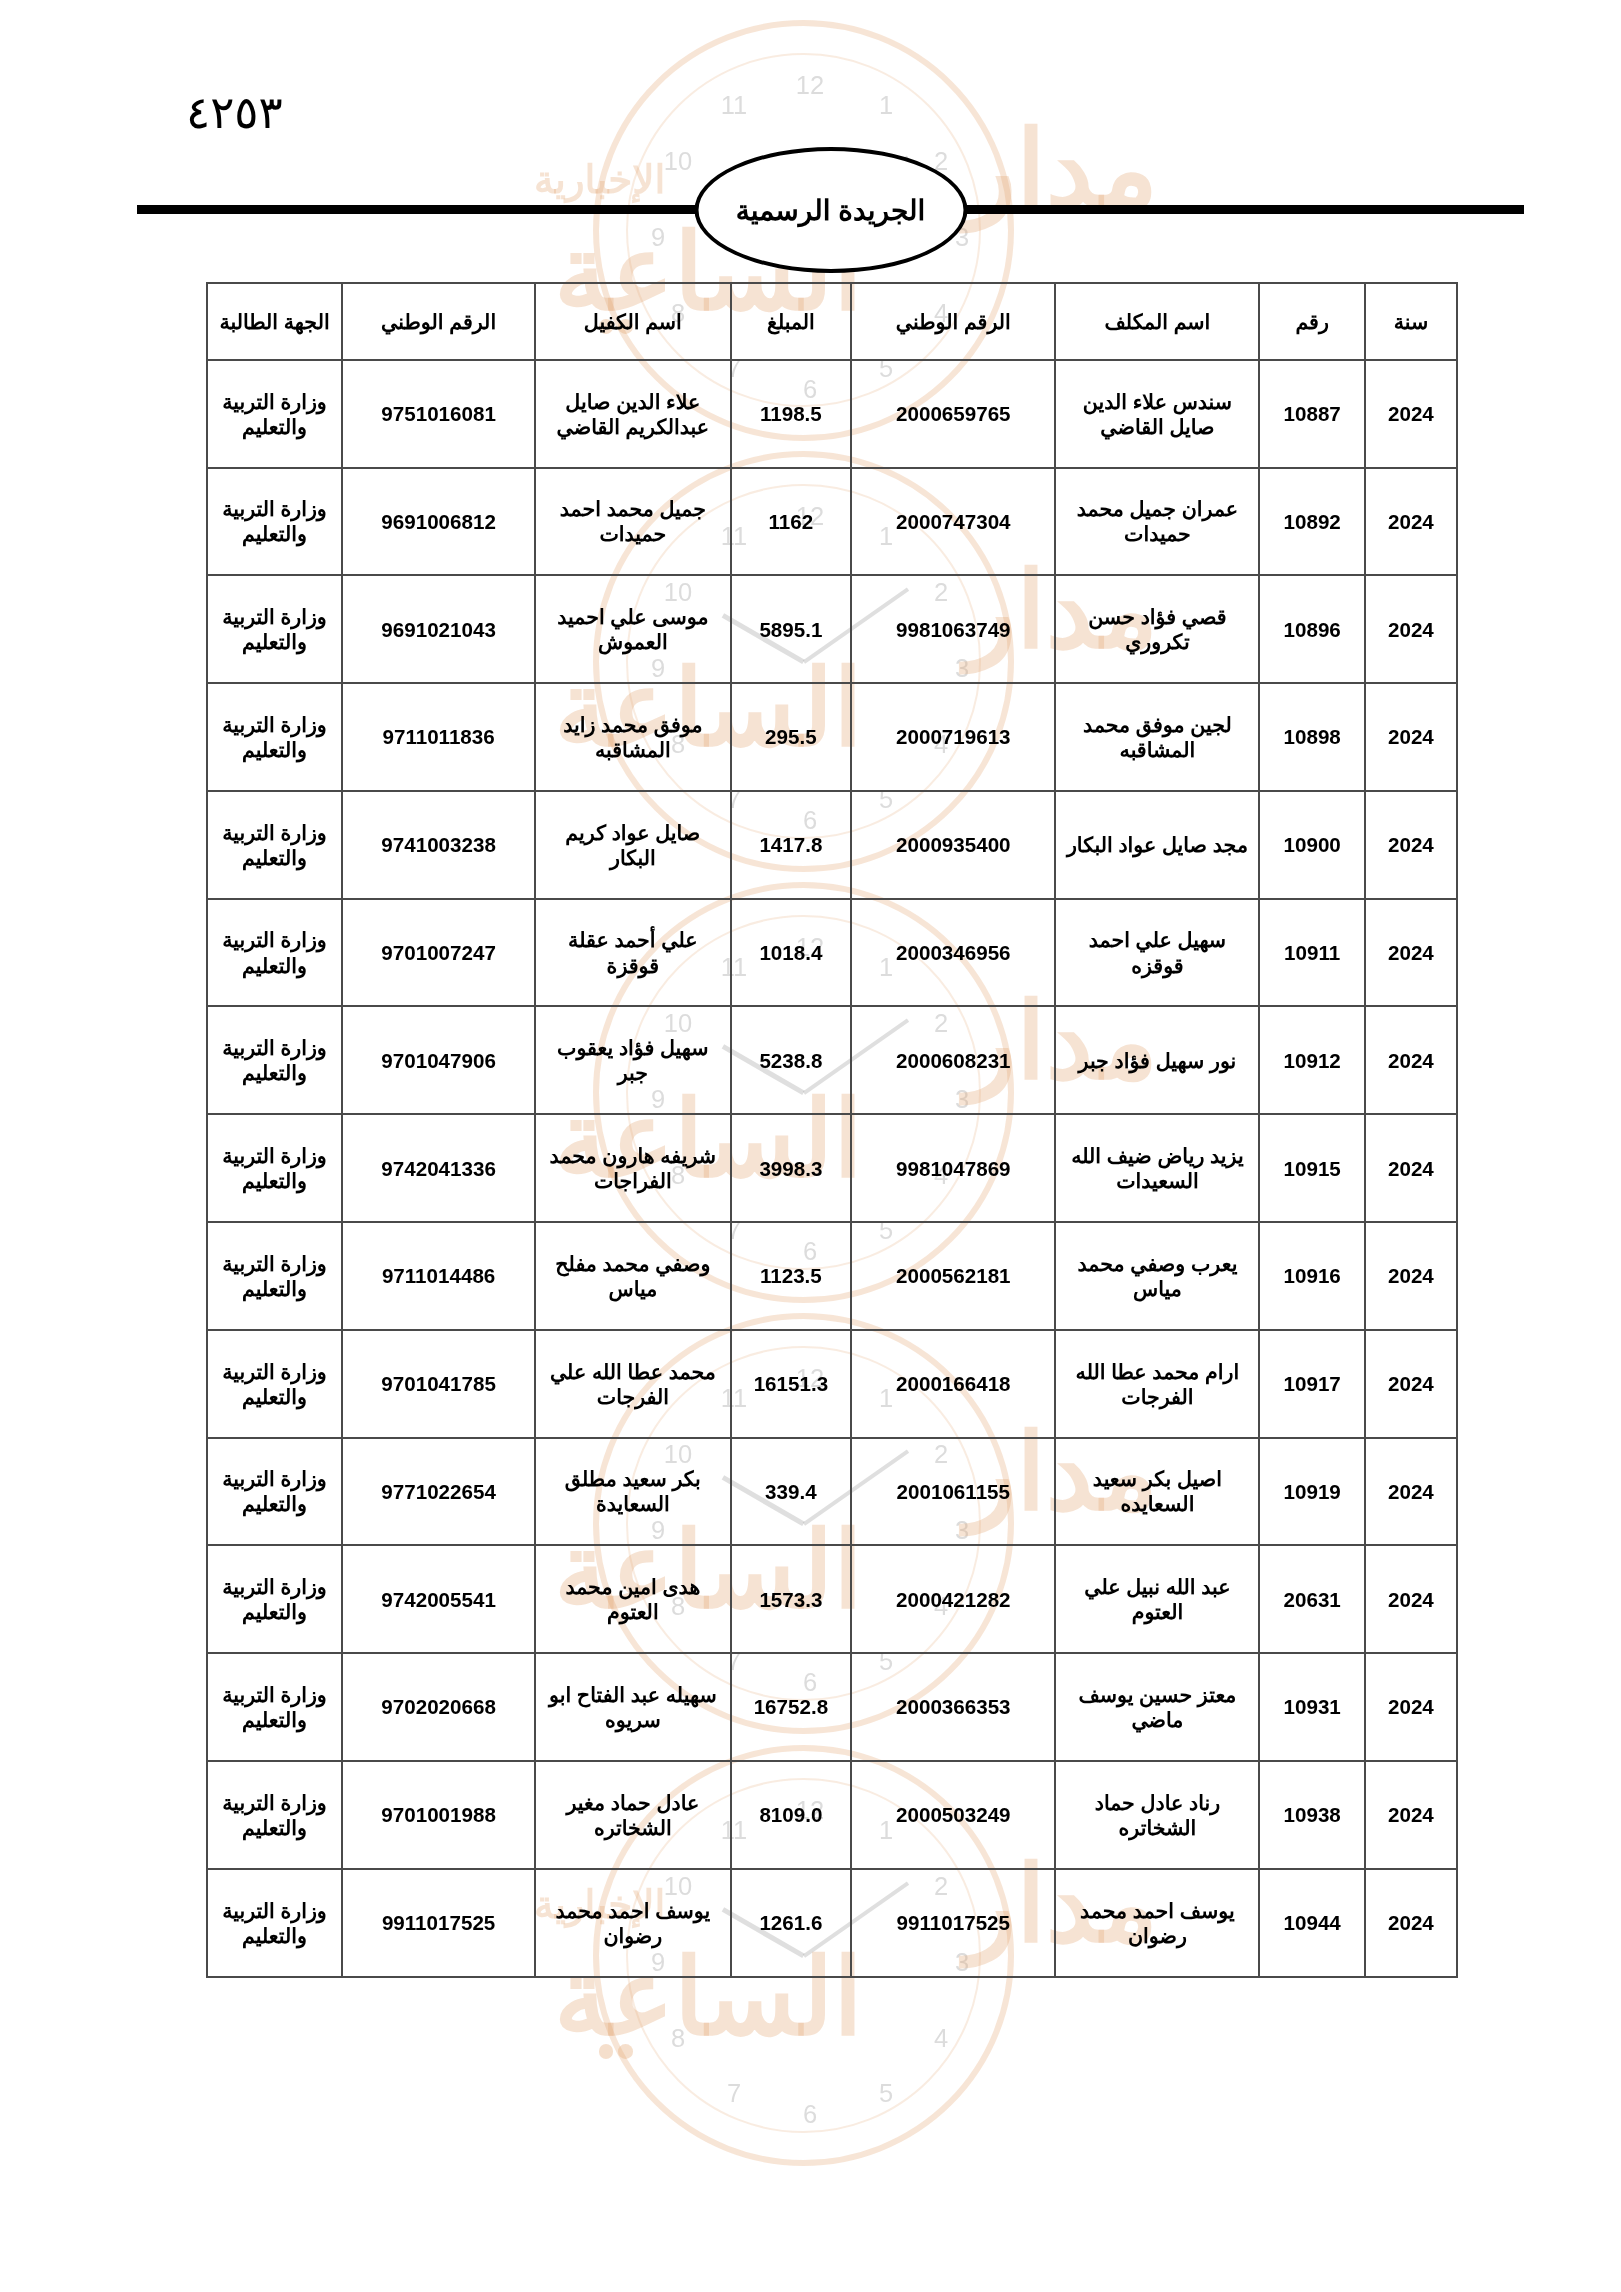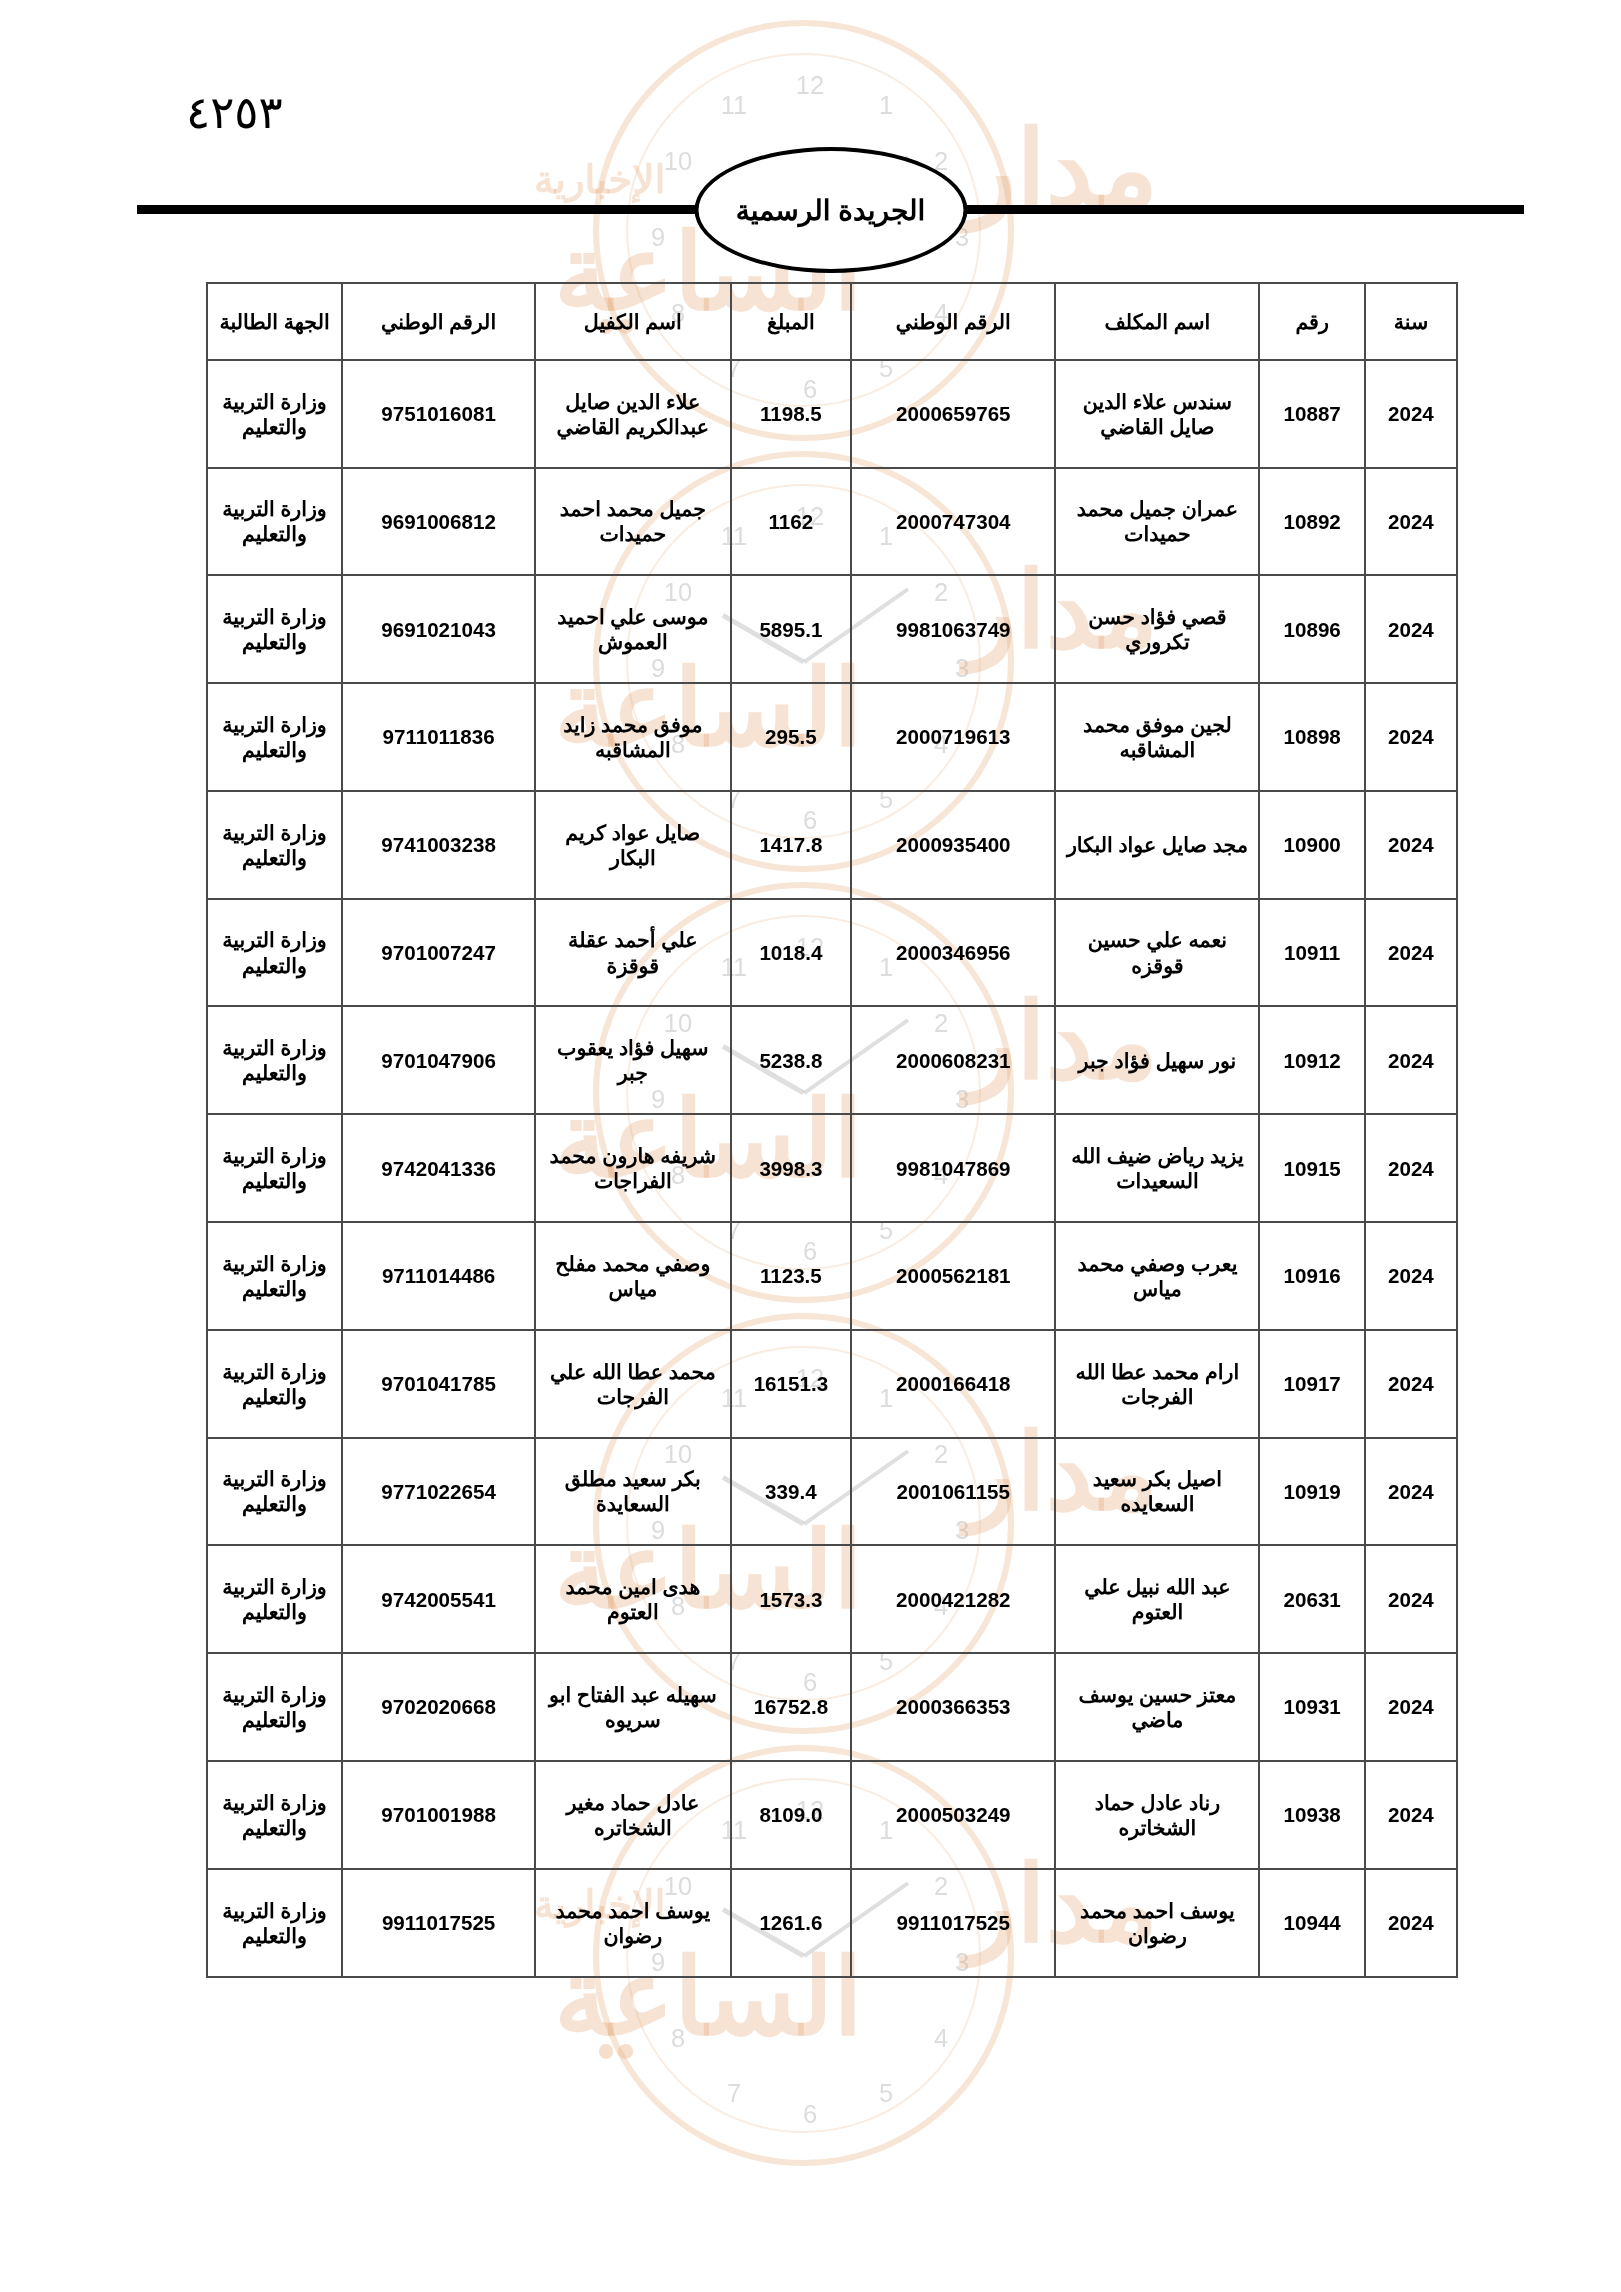--- a/index.html
+++ b/index.html
@@ -380,21 +380,21 @@
             <td>مجد صايل عواد البكار</td>
             <td class="num">2000935400</td>
             <td class="num">1417.8</td>
             <td>صايل عواد كريم البكار</td>
             <td class="num">9741003238</td>
             <td>وزارة التربية والتعليم</td>
           </tr>
           <tr>
             <td class="num">2024</td>
             <td class="num">10911</td>
-            <td>نعمه علي حسين قوقزه</td>
+            <td>سهيل علي احمد قوقزه</td>
             <td class="num">2000346956</td>
             <td class="num">1018.4</td>
             <td>علي أحمد عقلة قوقزة</td>
             <td class="num">9701007247</td>
             <td>وزارة التربية والتعليم</td>
           </tr>
           <tr>
             <td class="num">2024</td>
             <td class="num">10912</td>
             <td>نور سهيل فؤاد جبر</td>

